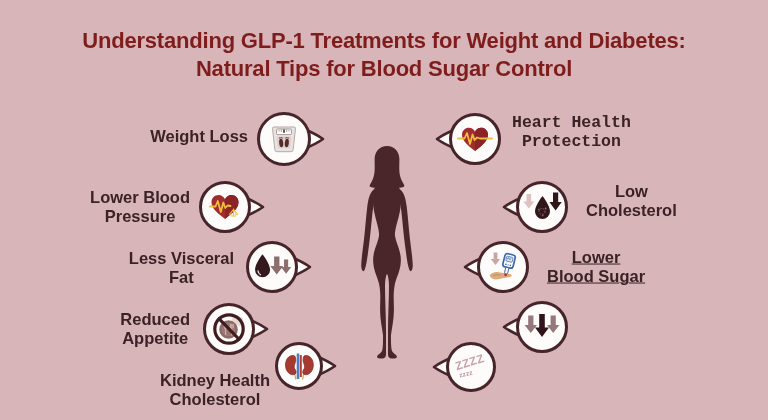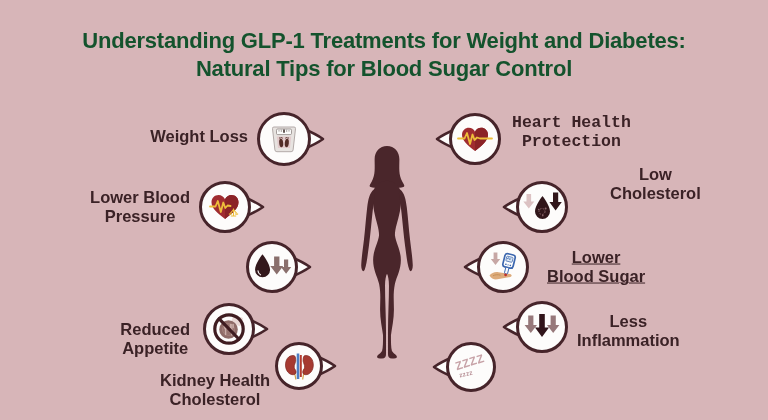--- a/index.html
+++ b/index.html
@@ -4,21 +4,21 @@
 <style>
   html,body{margin:0;padding:0;}
   .stage{
     position:relative;width:768px;height:420px;overflow:hidden;
     background:#d7b5b8;
     font-family:"Liberation Sans",sans-serif;
   }
   .title{
     position:absolute;top:27px;left:0;right:0;
     text-align:center;font-size:22px;font-weight:700;line-height:1.27;
-    color:#14532d;letter-spacing:-0.2px;white-space:pre-line;
+    color:#7f1d1d;letter-spacing:-0.2px;white-space:pre-line;
   }
   .label{
     position:absolute;font-weight:700;font-size:16.5px;line-height:1.18;
     color:#3b2226;white-space:pre-line;text-align:center;
   }
   .label-l{transform:translate(-100%,-50%);}
   .label-r{transform:translateY(-50%);}
   .bubble{
     position:absolute;border-radius:50%;
     background:#fdfcfb;border:3px solid #46242a;box-sizing:border-box;
@@ -86,35 +86,37 @@
       <path d="M18 28 C25.5 22 31.5 17.5 31.5 11.2 C31.5 6.8 28.2 4 24.4 4 C21.7 4 19.2 5.7 18 8.2 Z" fill="#8b2327"></path>
       <polyline points="3,15.5 8.5,15.5 10.8,10 13.8,21 16.3,11.5 18.3,17 20.6,14.5 23.5,15" fill="none" stroke="#edbe3a" stroke-width="1.8" stroke-linecap="round" stroke-linejoin="round"></polyline>
       <g stroke="#edbe3a" stroke-width="1.1" fill="none">
         <path d="M26.5 17.5 v7.2 M23.8 25 h5.4"></path>
         <path d="M26.5 18.5 l-3.2 3.8 M26.5 18.5 l3.2 3.8"></path>
         <path d="M22 22.6 a1.7 1.7 0 0 0 2.7 0 M28.3 22.6 a1.7 1.7 0 0 0 2.7 0"></path>
       </g>
     </svg>
   </div>
 
+  <div class="label label-l" style="left:234px;top:268px;">Less Visceral
+Fat</div>
   <div class="tail tail-l" style="left:288px;top:254px;">
     <svg width="26" height="26" viewBox="0 0 26 26">
         <path d="M3 3 Q15 8 22 13 Q15 18 3 23 Z" fill="#fdfcfb" stroke="#46242a" stroke-width="2.6" stroke-linejoin="round"></path>
       </svg>
   </div>
   <div class="bubble" style="left:246px;top:241px;width:52px;height:52px;">
     <svg width="40" height="31" viewBox="0 0 42 32">
       <path d="M11 2 C11 2 3.2 12 3.2 18.4 A7.9 7.9 0 0 0 19 18.4 C19 12 11 2 11 2 Z" fill="#33181c"></path>
       <path d="M6.3 19.5 a4.8 4.8 0 0 0 2.6 4.1" stroke="#f6eeee" stroke-width="1.3" fill="none" stroke-linecap="round"></path>
       <path d="M23.2 4.5 h5.6 v10 h4 l-6.8 8.8 -6.8 -8.8 h4 Z" fill="#8a6f6c"></path>
       <path d="M33.6 7.5 h4.4 v8 h3.2 l-5.4 7 -5.4 -7 h3.2 Z" fill="#8a6f6c"></path>
     </svg>
   </div>
 
-  <div class="label label-l" style="left:190px;top:339px;">Reduced
+  <div class="label label-l" style="left:190px;top:329px;">Reduced
 Appetite</div>
   <div class="tail tail-l" style="left:245px;top:316px;">
     <svg width="26" height="26" viewBox="0 0 26 26">
         <path d="M3 3 Q15 8 22 13 Q15 18 3 23 Z" fill="#fdfcfb" stroke="#46242a" stroke-width="2.6" stroke-linejoin="round"></path>
       </svg>
   </div>
   <div class="bubble" style="left:203px;top:303px;width:52px;height:52px;">
     <svg width="36" height="36" viewBox="0 0 36 36">
       <rect x="21" y="5" width="10" height="9" rx="1" fill="#ead8d5" transform="rotate(20 26 9.5)"></rect>
       <circle cx="17.5" cy="18.5" r="9.3" fill="#8f6b67"></circle>
@@ -158,21 +160,21 @@
       </svg>
   </div>
   <div class="bubble" style="left:449px;top:113px;width:52px;height:52px;">
     <svg width="36" height="30" viewBox="0 0 36 30">
       <path d="M18 27 C10.8 21.2 5 16.8 5 10.7 C5 6.4 8.2 3.7 11.9 3.7 C14.5 3.7 16.9 5.3 18 7.7 C19.1 5.3 21.5 3.7 24.1 3.7 C27.8 3.7 31 6.4 31 10.7 C31 16.8 25.2 21.2 18 27 Z" fill="#a02c30"></path>
       <path d="M18 27 C25.2 21.2 31 16.8 31 10.7 C31 6.4 27.8 3.7 24.1 3.7 C21.5 3.7 19.1 5.3 18 7.7 Z" fill="#8b2327"></path>
       <polyline points="1,14.5 7.5,14.5 10,9 13,20 15.5,10.5 17.5,16 20,13.5 23,14.5 35,14.5" fill="none" stroke="#edbe3a" stroke-width="1.8" stroke-linecap="round" stroke-linejoin="round"></polyline>
     </svg>
   </div>
 
-  <div class="label label-r" style="left:586px;top:184px;margin-left:24px;">Low
+  <div class="label label-r" style="left:586px;top:201px;">Low
 Cholesterol</div>
   <div class="tail tail-r" style="left:500px;top:194px;">
     <svg width="26" height="26" viewBox="0 0 26 26">
         <path d="M3 3 Q15 8 22 13 Q15 18 3 23 Z" fill="#fdfcfb" stroke="#46242a" stroke-width="2.6" stroke-linejoin="round"></path>
       </svg>
   </div>
   <div class="bubble" style="left:516px;top:181px;width:52px;height:52px;">
     <svg width="40" height="34" viewBox="0 0 40 34">
       <path d="M4.5 4 h4.6 v7.6 h3.2 l-5.5 7 -5.5 -7 h3.2 Z" fill="#dcc2c3"></path>
       <path d="M20.5 6 C20.5 6 13 15.5 13 21.5 A7.5 7.5 0 0 0 28 21.5 C28 15.5 20.5 6 20.5 6 Z" fill="#31161a"></path>
@@ -204,22 +206,20 @@
         <path d="M20.8 10.3 l1.4 -1.6 1.1 1.6 1.5 -1.2" stroke="#3b66ae" stroke-width="0.7" fill="none"></path>
         <circle cx="21" cy="15.8" r="0.8" fill="#3b66ae"></circle>
           <circle cx="23.3" cy="15.8" r="0.8" fill="#9ab2d6"></circle>
           <circle cx="25.6" cy="15.8" r="0.8" fill="#3b66ae"></circle>
         <rect x="21.7" y="18.5" width="3.2" height="6.5" rx="1" fill="#f8f9fb" stroke="#3b66ae" stroke-width="0.9"></rect>
         <circle cx="23.3" cy="26.2" r="1.4" fill="#bf3028"></circle>
       </g>
     </svg>
   </div>
 
-  <div class="label label-r" style="left:577px;top:331px;">Less
-Inflammation</div>
   <div class="tail tail-r" style="left:500px;top:314px;">
     <svg width="26" height="26" viewBox="0 0 26 26">
         <path d="M3 3 Q15 8 22 13 Q15 18 3 23 Z" fill="#fdfcfb" stroke="#46242a" stroke-width="2.6" stroke-linejoin="round"></path>
       </svg>
   </div>
   <div class="bubble" style="left:516px;top:301px;width:52px;height:52px;">
     <svg width="38" height="30" viewBox="0 0 38 30">
       <path d="M5.2 3.5 h5.2 v9.5 h3.6 l-6.2 8 -6.2 -8 h3.6 Z" fill="#97787a"></path>
       <path d="M16.2 2 h5.6 v13.5 h4.2 l-7 9.5 -7 -9.5 h4.2 Z" fill="#31141a"></path>
       <path d="M27.6 3.5 h5.2 v9.5 h3.6 l-6.2 8 -6.2 -8 h3.6 Z" fill="#97787a"></path>

